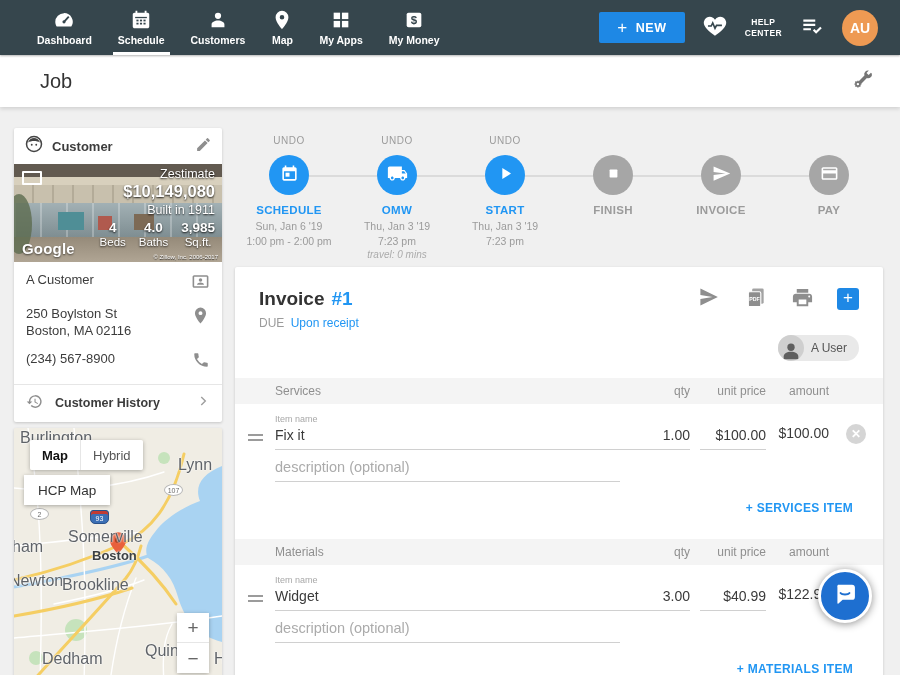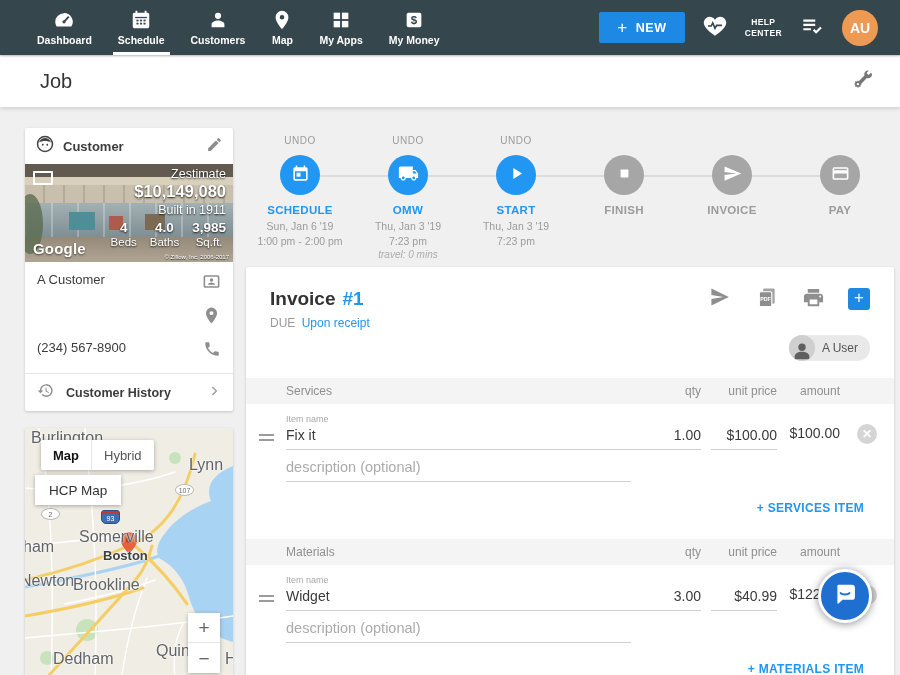--- a/index.html
+++ b/index.html
@@ -27,21 +27,21 @@
     font-size:14px; font-weight:700; display:flex; align-items:center; justify-content:center;
     cursor:pointer; }
 
   
   .page-header { height:52px; background:#fff; display:flex; align-items:center;
     padding:0 26px 0 40px; box-shadow:0 2px 4px rgba(0,0,0,.13); position:relative; z-index:20; }
   .page-title { font-size:20px; color:#333; }
   .page-header .tools { margin-left:auto; cursor:pointer; }
 
   
-  .content { position:relative; height:568px; overflow:hidden;margin-left:11px; }
+  .content { position:relative; height:568px; overflow:hidden; }
 
   
   .card { position:absolute; background:#fff; border-radius:2px;
     box-shadow:0 1px 3px rgba(0,0,0,.18); }
   .customer-card { left:14px; top:21px; width:208px; }
   .cust-head { height:36px; display:flex; align-items:center; padding:0 10px; gap:8px; }
   .cust-head .title { font-size:13px; font-weight:700; color:#3c3c3c; }
   .cust-head .edit { margin-left:auto; cursor:pointer; }
   .photo { position:relative; height:98px; overflow:hidden; background:#b9ae9c; }
   .ph-roof { position:absolute; left:0; top:0; right:0; height:13px; background:#625a50; }
@@ -335,20 +335,24 @@
     <div class="cust-rows">
       <div class="cust-row">
         <div class="txt">A Customer</div>
         <span class="ric"><svg width="19" height="19" viewBox="0 0 24 24" fill="#8E8E8E">
               <path d="M20 4H4c-1.1 0-2 .9-2 2v12c0 1.1.9 2 2 2h16c1.1 0 2-.9 2-2V6c0-1.1-.9-2-2-2zm0 14H4V6h16v12z"></path>
               <circle cx="12" cy="10" r="2.2"></circle>
               <path d="M16.5 16.2c0-1.8-3-2.8-4.5-2.8s-4.5 1-4.5 2.8z"></path>
             </svg></span>
       </div>
       <div class="cust-row">
+        <div class="txt">
+          <div>250 Boylston St</div>
+          <div>Boston, MA 02116</div>
+        </div>
         <span class="ric"><svg width="19" height="19" viewBox="0 0 24 24" fill="#8E8E8E">
               <path d="M12 2a7 7 0 0 0-7 7c0 5.25 7 13 7 13s7-7.75 7-13a7 7 0 0 0-7-7zm0 9.5A2.5 2.5 0 1 1 14.5 9 2.5 2.5 0 0 1 12 11.5z"></path>
             </svg></span>
       </div>
       <div class="cust-row">
         <div class="txt">(234) 567-8900</div>
         <span class="ric"><svg width="18" height="18" viewBox="0 0 24 24" fill="#8E8E8E">
               <path d="M6.62 10.79a15.05 15.05 0 0 0 6.59 6.59l2.2-2.2a1 1 0 0 1 1-.25 11.36 11.36 0 0 0 3.58.57 1 1 0 0 1 1 1V20a1 1 0 0 1-1 1A17 17 0 0 1 3 4a1 1 0 0 1 1-1h3.5a1 1 0 0 1 1 1 11.36 11.36 0 0 0 .57 3.58 1 1 0 0 1-.25 1z"></path>
             </svg></span>
       </div>

